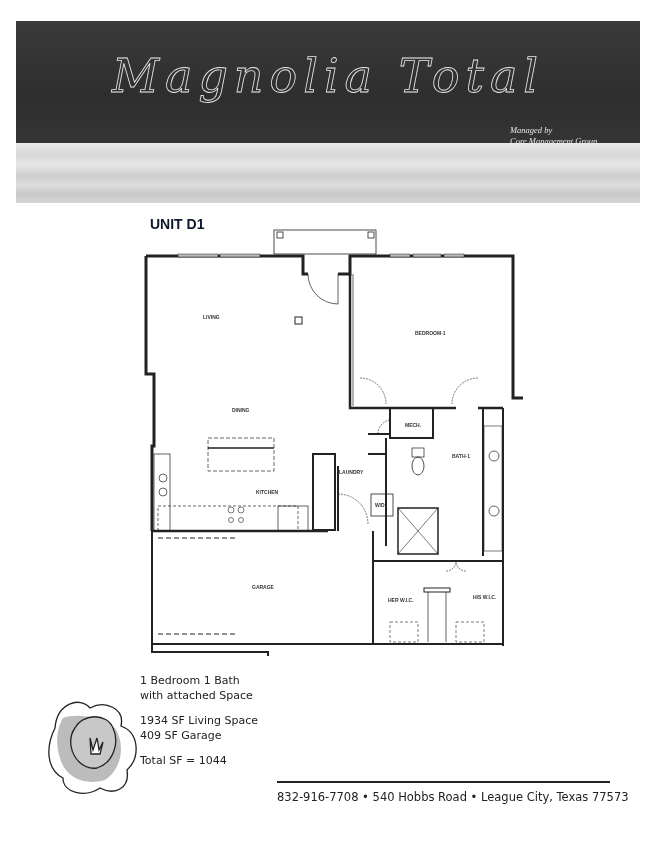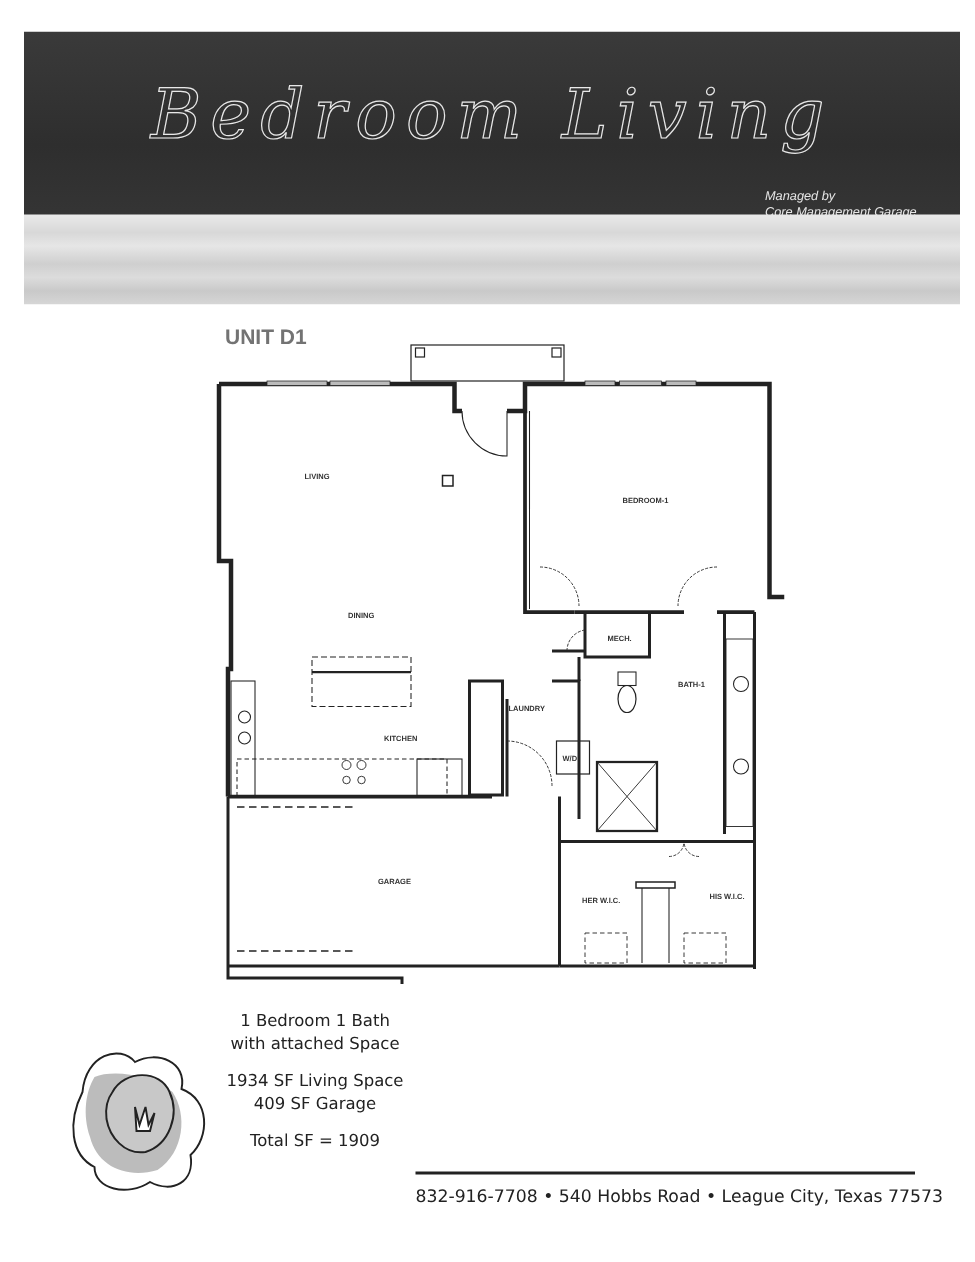--- a/index.html
+++ b/index.html
@@ -1,41 +1,41 @@
 <!DOCTYPE html>
 <html><head>
 <meta charset="utf-8">
 <style>
   html,body{margin:0;padding:0;background:#fff;}
   body{width:650px;height:841px;position:relative;overflow:hidden;font-family:"DejaVu Sans",sans-serif;color:#222;}
   .banner{position:absolute;left:16px;top:21px;width:624px;height:182px;overflow:hidden;}
   .banner-dark{position:absolute;left:0;top:0;width:624px;height:126px;background:linear-gradient(180deg,#3a3a3a,#2e2e2e 60%,#353535);}
   .banner-light{position:absolute;left:0;top:122px;width:624px;height:60px;background:linear-gradient(180deg,#eaeaea 0%,#d8d8d8 20%,#e6e6e6 35%,#cfcfcf 55%,#dcdcdc 70%,#c9c9c9 85%,#d6d6d6 100%);}
   .banner-title{position:absolute;left:0;top:28px;width:624px;text-align:center;font-family:"DejaVu Serif",serif;font-style:italic;font-size:46px;letter-spacing:6px;color:transparent;-webkit-text-stroke:0.8px #e8e8e8;}
-  .managed{position:absolute;left:494px;top:104px;font-family:Liberation Sans, sans-serif;font-style:italic;font-size:8.5px;line-height:11px;color:#e6e6e6;}
-  .unit-title{position:absolute;left:150px;top:216px;font-family:"Liberation Sans",sans-serif;font-weight:bold;font-size:14px;color:#737373;}
+  .managed{position:absolute;left:494px;top:104px;font-family:Liberation Serif, serif;font-style:italic;font-size:8.5px;line-height:11px;color:#e6e6e6;}
+  .unit-title{position:absolute;left:150px;top:216px;font-family:"Liberation Sans",sans-serif;font-weight:bold;font-size:14px;color:#0f172a;}
   .plan{position:absolute;left:128px;top:226px;}
   .room-label{font-family:"Liberation Sans",sans-serif;font-size:5px;font-weight:bold;fill:#333;}
-  .info{position:absolute;left:140px;top:673px;width:140px;text-align:center;font-family:"DejaVu Sans",sans-serif;font-size:11px;line-height:15px;color:#222;}
+  .info{position:absolute;left:140px;top:673px;width:140px;font-family:"DejaVu Sans",sans-serif;font-size:11px;line-height:15px;color:#222;}
   .info p{margin:0;}
   .info .gap{height:10px;}
   .rule{position:absolute;left:277px;top:781px;width:333px;height:1.5px;background:#222;}
   .contact{position:absolute;left:277px;top:790px;width:340px;font-family:"DejaVu Sans",sans-serif;font-size:11.5px;color:#222;white-space:nowrap;text-align:center;}
   .flower{position:absolute;left:45px;top:698px;}
 </style>
 </head>
 <body>
 
 <div class="banner">
   <div class="banner-dark"></div>
   <div class="banner-light"></div>
-  <div class="banner-title">Bedroom Living</div>
+  <div class="banner-title">Magnolia Total</div>
   <div class="managed">
     <div>Managed by</div>
-    <div>Core Management Garage</div>
+    <div>Core Management Group</div>
   </div>
 </div>
 
 <div class="unit-title">UNIT D1</div>
 
 <svg class="plan" width="395" height="430" viewBox="0 0 395 430">
   <g fill="none" stroke="#222" stroke-width="1.2">
 
     <rect x="146" y="4" width="102" height="24" stroke-width="0.8"></rect>
     <rect x="149" y="6" width="6" height="6" stroke-width="0.8"></rect>
@@ -131,17 +131,17 @@
   </g>
 </svg>
 
 <div class="info">
   <p>1 Bedroom 1 Bath</p>
   <p>with attached Space</p>
   <div class="gap"></div>
   <p>1934 SF Living Space</p>
   <p>409 SF Garage</p>
   <div class="gap"></div>
-  <p>Total SF = 1909</p>
+  <p>Total SF = 1044</p>
 </div>
 
 <div class="rule"></div>
 <div class="contact">832-916-7708 • 540 Hobbs Road •  League City, Texas  77573</div>
 
 </body></html>

